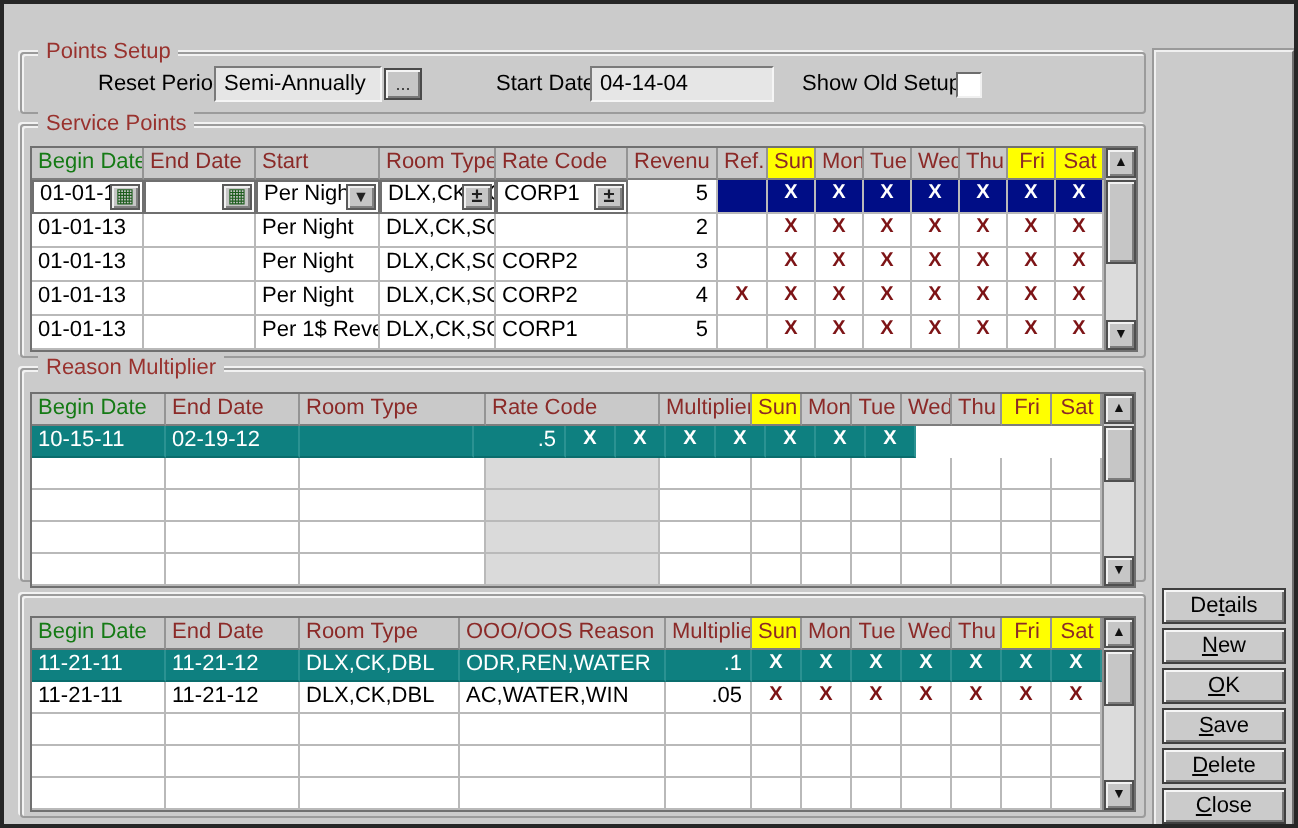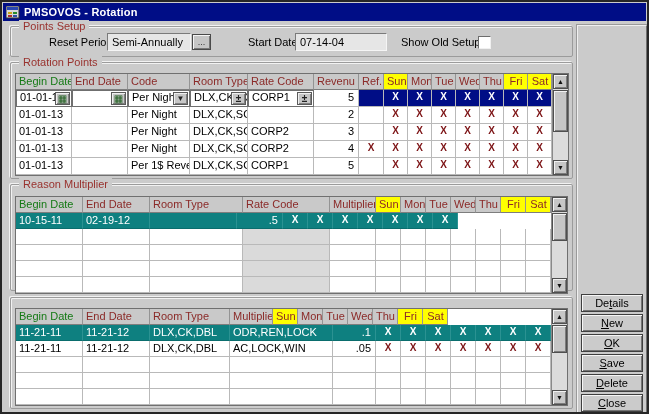--- a/index.html
+++ b/index.html
@@ -121,55 +121,42 @@
     box-shadow:inset 1px 1px 0 #f6f6f6,inset -1px -1px 0 #747474;
     font-family:"Liberation Sans",sans-serif;font-size:11px;color:#000;
     text-align:center;padding:0;cursor:default;
   }
 </style>
 </head>
 <body>
 
 <div class="window">
 
-  <div class="titlebar">
-    <span class="app-icon">
-      <svg width="14" height="13" viewBox="0 0 14 13">
-        <rect x="0" y="0" width="13" height="12" fill="#d8d8d8" stroke="#333"></rect>
-        <rect x="1" y="1" width="11" height="3" fill="#2a48b0"></rect>
-        <rect x="2" y="6" width="4" height="2" fill="#c8a418"></rect>
-        <rect x="7" y="6" width="4" height="2" fill="#2a8a2a"></rect>
-        <rect x="2" y="9" width="4" height="2" fill="#a83030"></rect>
-        <rect x="7" y="9" width="4" height="2" fill="#3050a8"></rect>
-      </svg>
-    </span>
-    <span class="title-text">PMSOVOS - Rotation</span>
-  </div>
 
   <div class="groupbox gb-period">
     <span class="group-label">Points Setup</span>
     <div class="ps-row">
       <span class="ps-label lbl-reset">Reset Period</span>
       <span class="field fld-reset">Semi-Annually</span>
       <button class="mini-btn">...</button>
       <span class="ps-label lbl-start">Start Date</span>
-      <span class="field fld-start">07-14-04</span>
+      <span class="field fld-start">04-14-04</span>
       <span class="ps-label lbl-showold">Show Old Setup</span>
       <span class="checkbox"></span>
     </div>
   </div>
 
   <div class="groupbox gb-rotation">
-    <span class="group-label">Rotation Points</span>
+    <span class="group-label">Service Points</span>
     <div class="grid grid-rotation_points" id="grid-rotation_points">
         <div class="grid-cols">
           <div class="grow ghead">
             <div class="gcell green" style="width: 56px; height: 16px;">Begin Date</div>
             <div class="gcell" style="width: 56px; height: 16px;">End Date</div>
-            <div class="gcell" style="width: 62px; height: 16px;">Code</div>
+            <div class="gcell" style="width: 62px; height: 16px;">Start</div>
             <div class="gcell" style="width: 58px; height: 16px;">Room Type</div>
             <div class="gcell" style="width: 66px; height: 16px;">Rate Code</div>
             <div class="gcell" style="width: 45px; height: 16px;">Revenu</div>
             <div class="gcell" style="width: 25px; height: 16px;">Ref.</div>
             <div class="gcell yellow" style="width: 24px; height: 16px; text-align: center;">Sun</div>
             <div class="gcell" style="width: 24px; height: 16px; text-align: center;">Mon</div>
             <div class="gcell" style="width: 24px; height: 16px; text-align: center;">Tue</div>
             <div class="gcell" style="width: 24px; height: 16px; text-align: center;">Wed</div>
             <div class="gcell" style="width: 24px; height: 16px; text-align: center;">Thu</div>
             <div class="gcell yellow" style="width: 24px; height: 16px; text-align: center;">Fri</div>
@@ -362,48 +349,49 @@
       </div>
   </div>
 
   <div class="groupbox gb-ooo">
     <div class="grid grid-out_of_order" id="grid-out_of_order">
         <div class="grid-cols">
           <div class="grow ghead">
             <div class="gcell green" style="width: 67px; height: 16px;">Begin Date</div>
             <div class="gcell" style="width: 67px; height: 16px;">End Date</div>
             <div class="gcell" style="width: 80px; height: 16px;">Room Type</div>
+            <div class="gcell" style="width: 103px; height: 16px;">OOO/OOS Reason</div>
             <div class="gcell" style="width: 43px; height: 16px;">Multiplier</div>
             <div class="gcell yellow" style="width: 25px; height: 16px; text-align: center;">Sun</div>
             <div class="gcell" style="width: 25px; height: 16px; text-align: center;">Mon</div>
             <div class="gcell" style="width: 25px; height: 16px; text-align: center;">Tue</div>
             <div class="gcell" style="width: 25px; height: 16px; text-align: center;">Wed</div>
             <div class="gcell" style="width: 25px; height: 16px; text-align: center;">Thu</div>
             <div class="gcell yellow" style="width: 25px; height: 16px; text-align: center;">Fri</div>
             <div class="gcell yellow" style="width: 25px; height: 16px; text-align: center;">Sat</div>
           </div>
           <div class="grow sel-teal">
             <div class="gcell" style="width: 67px; height: 16px;">11-21-11</div>
             <div class="gcell" style="width: 67px; height: 16px;">11-21-12</div>
             <div class="gcell" style="width: 80px; height: 16px;">DLX,CK,DBL</div>
-            <div class="gcell" style="width: 103px; height: 16px;">ODR,REN,LOCK</div>
+            <div class="gcell" style="width: 103px; height: 16px;">ODR,REN,WATER</div>
             <div class="gcell ralign" style="width: 43px; height: 16px;">.1</div>
             <div class="gcell daycell" style="width: 25px; height: 16px;">X</div>
             <div class="gcell daycell" style="width: 25px; height: 16px;">X</div>
             <div class="gcell daycell" style="width: 25px; height: 16px;">X</div>
             <div class="gcell daycell" style="width: 25px; height: 16px;">X</div>
             <div class="gcell daycell" style="width: 25px; height: 16px;">X</div>
             <div class="gcell daycell" style="width: 25px; height: 16px;">X</div>
             <div class="gcell daycell" style="width: 25px; height: 16px;">X</div>
           </div>
           <div class="grow">
             <div class="gcell" style="width: 67px; height: 16px;">11-21-11</div>
             <div class="gcell" style="width: 67px; height: 16px;">11-21-12</div>
             <div class="gcell" style="width: 80px; height: 16px;">DLX,CK,DBL</div>
-            <div class="gcell" style="width: 103px; height: 16px;">AC,LOCK,WIN</div>
+            <div class="gcell" style="width: 103px; height: 16px;">AC,WATER,WIN</div>
             <div class="gcell ralign" style="width: 43px; height: 16px;">.05</div>
             <div class="gcell daycell" style="width: 25px; height: 16px;">X</div>
             <div class="gcell daycell" style="width: 25px; height: 16px;">X</div>
             <div class="gcell daycell" style="width: 25px; height: 16px;">X</div>
             <div class="gcell daycell" style="width: 25px; height: 16px;">X</div>
             <div class="gcell daycell" style="width: 25px; height: 16px;">X</div>
             <div class="gcell daycell" style="width: 25px; height: 16px;">X</div>
             <div class="gcell daycell" style="width: 25px; height: 16px;">X</div>
           </div>
           <div class="grow">

